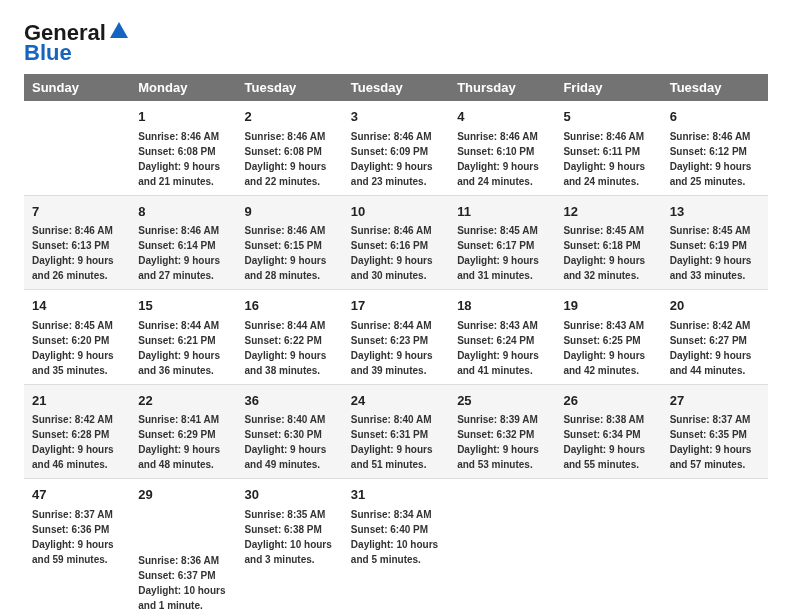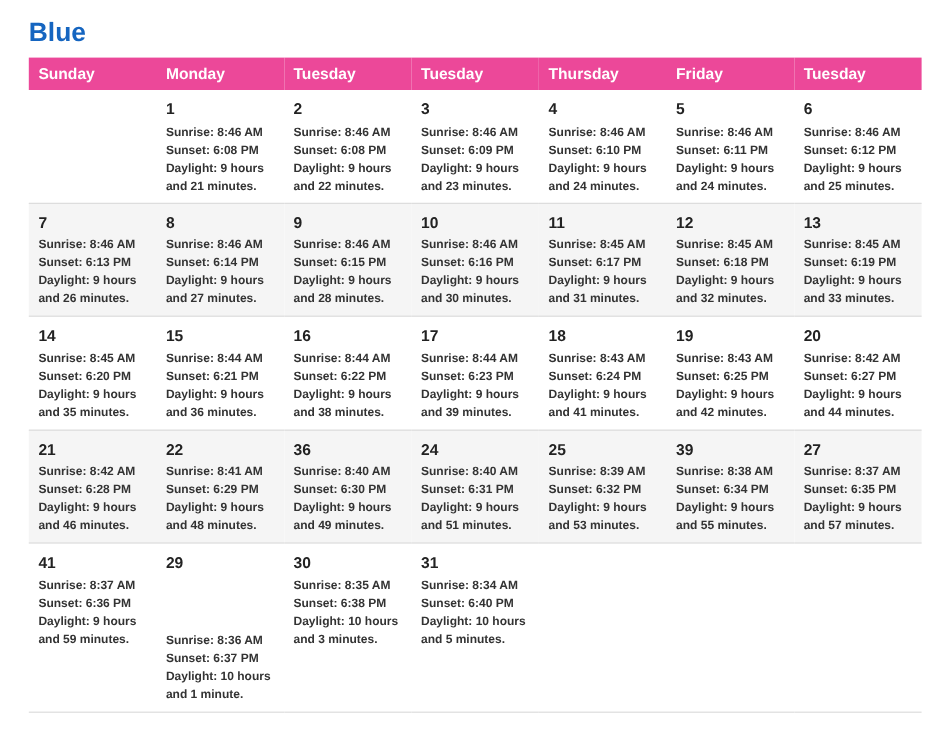--- a/index.html
+++ b/index.html
@@ -37,21 +37,21 @@
       font-size: 14px;
       font-weight: normal;
       color: #444;
     }
     table {
       width: 100%;
       border-collapse: collapse;
       font-size: 11px;
     }
     thead tr th {
-      background-color: #ec4899;
+      background-color: #737373;
       color: #fff;
       text-align: left;
       padding: 6px 8px;
       font-size: 13px;
       font-weight: bold;
     }
     tbody tr {
       border-bottom: 1px solid #ddd;
     }
     tbody tr:nth-child(odd) {
@@ -77,20 +77,26 @@
       font-size: 10px;
       color: #333;
       font-weight: bold;
     }
   </style>
 </head>
 <body>
 
 <div class="header">
   <div class="logo">
+    <div class="logo-line">
+      <span style="font-size:22px;font-weight:bold;color:#1a1a1a;">General</span>
+      <svg width="22" height="22" viewBox="0 0 22 22" style="margin-left:2px;margin-top:-4px;">
+        <polygon points="11,2 20,18 2,18" fill="#1565c0"></polygon>
+      </svg>
+    </div>
     <span style="font-size:22px;font-weight:bold;color:#1565c0;margin-top:-6px;">Blue</span>
   </div>
   <div class="title-block">
     <h1></h1>
     <h2></h2>
   </div>
 </div>
 
 <table>
   <thead>
@@ -282,37 +288,37 @@
 and 51 minutes.</div>
         </td>
         <td>
           <span class="day-num">25</span>
           <div class="day-info" style="white-space: pre-line;">Sunrise: 8:39 AM
 Sunset: 6:32 PM
 Daylight: 9 hours
 and 53 minutes.</div>
         </td>
         <td>
-          <span class="day-num">39</span>
+          <span class="day-num">26</span>
           <div class="day-info" style="white-space: pre-line;">Sunrise: 8:38 AM
 Sunset: 6:34 PM
 Daylight: 9 hours
 and 55 minutes.</div>
         </td>
         <td>
           <span class="day-num">27</span>
           <div class="day-info" style="white-space: pre-line;">Sunrise: 8:37 AM
 Sunset: 6:35 PM
 Daylight: 9 hours
 and 57 minutes.</div>
         </td>
       </tr>
       <tr>
         <td>
-          <span class="day-num">41</span>
+          <span class="day-num">47</span>
           <div class="day-info" style="white-space: pre-line;">Sunrise: 8:37 AM
 Sunset: 6:36 PM
 Daylight: 9 hours
 and 59 minutes.</div>
         </td>
         <td>
           <span class="day-num">29</span>
           <div class="day-info" style="white-space: pre-line; margin-top: 48px;">Sunrise: 8:36 AM
 Sunset: 6:37 PM
 Daylight: 10 hours

